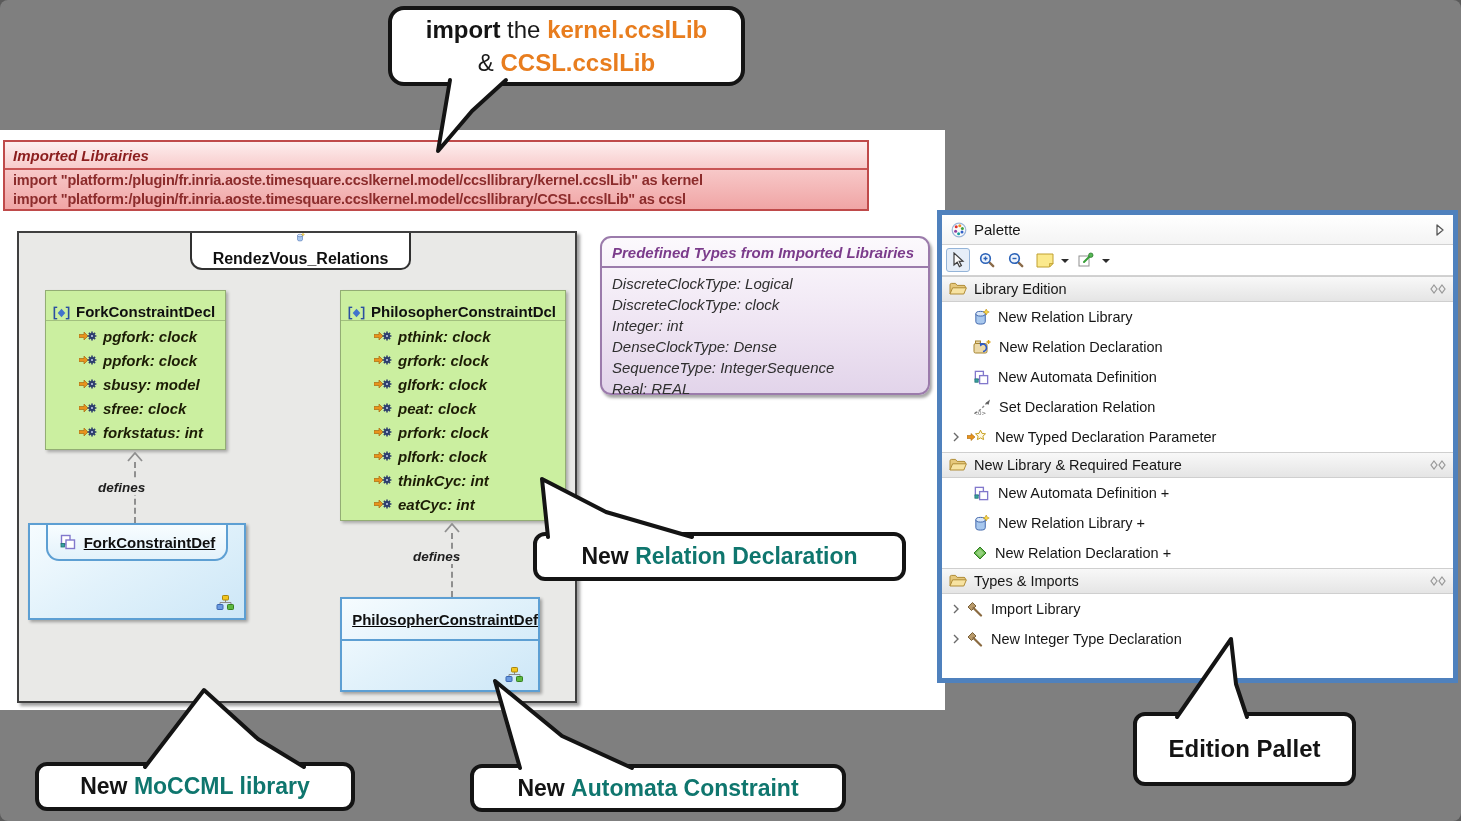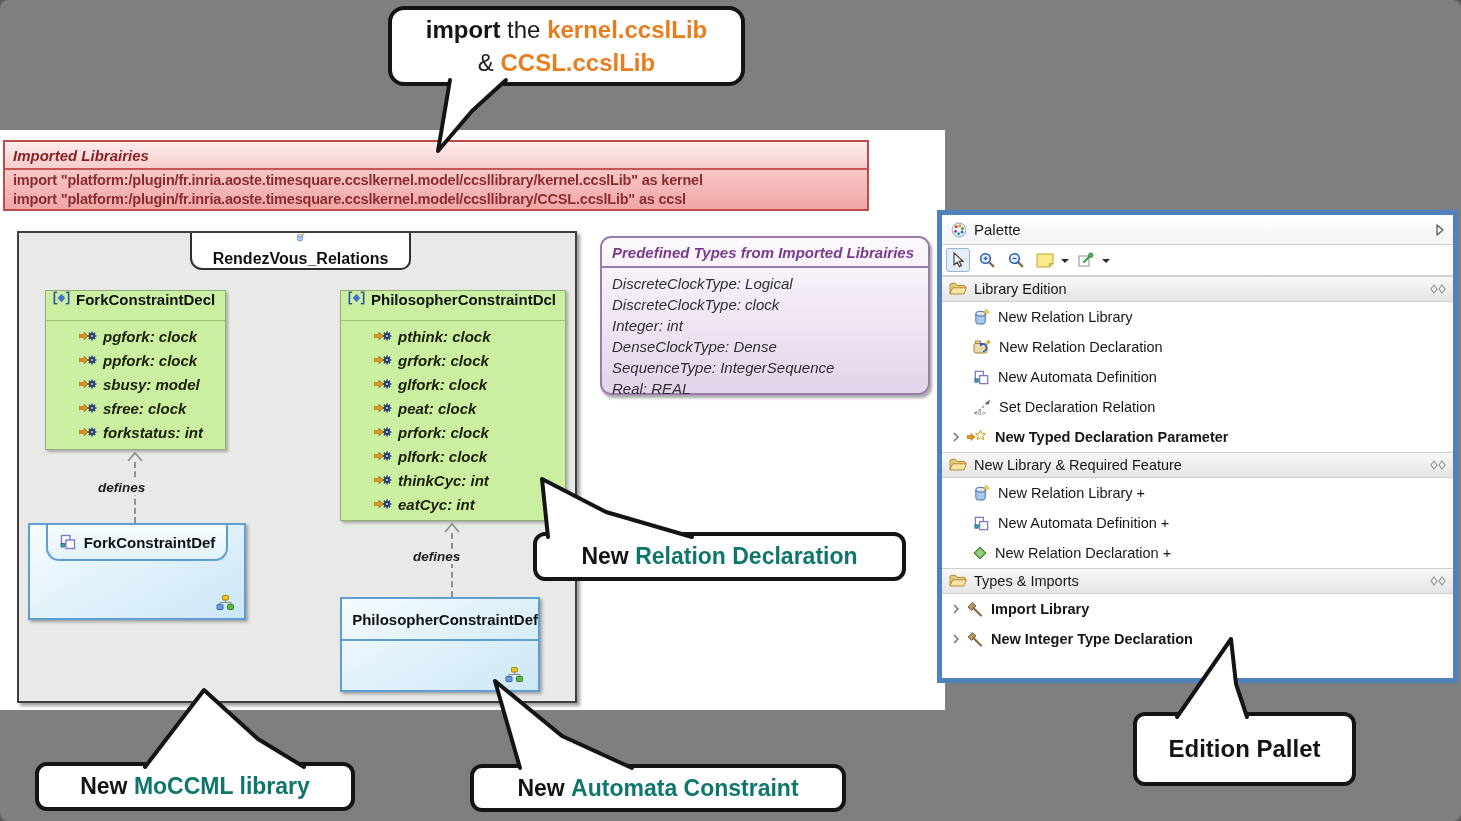--- a/index.html
+++ b/index.html
@@ -20,28 +20,28 @@
   
   .diagram{position:absolute;left:17px;top:231px;width:560px;height:472px;background:#e9e9e7;
            border:2px solid #3f3f3f;box-shadow:3px 3px 3px rgba(40,40,40,0.45);}
   .diagram-tab{position:absolute;left:190px;top:233px;width:221px;height:37px;background:#ffffff;
                border:2px solid #303030;border-top:none;border-radius:0 0 10px 12px;
                display:flex;align-items:center;gap:8px;
                font-weight:bold;font-size:16px;color:#101010;z-index:4;flex-direction:column;}
 
   
   .decl-box{position:absolute;background:#cbefa0;border:1px solid #93ad74;box-shadow:2px 2px 3px rgba(0,0,0,0.28);z-index:3;}
-  .decl-head{height:30px;display:flex;align-items:flex-start;gap:5px;padding-left:6px;border-bottom:1px solid #a2c07e;
+  .decl-head{height:30px;display:flex;align-items:flex-end;gap:5px;padding-left:6px;border-bottom:1px solid #a2c07e;
              font-weight:bold;font-size:15px;color:#101010;}
   .decl-rows{padding:3px 4px 0 6px;margin-left:27px;}
   .drow{height:24px;display:flex;align-items:center;gap:6px;font-style:italic;font-weight:bold;font-size:15px;color:#1c1c05;}
 
   
   .def-box{position:absolute;background:linear-gradient(150deg,#f6fcff 0%,#e2f2fb 45%,#cde7f7 100%);
-           border:2px solid #5d9fd3;box-shadow:2px 2px 3px rgba(0,0,0,0.32);z-index:3;}
+           border:2px solid #5d9fd3;box-shadow:2px 2px 3px rgba(0,0,0,0.32);z-index:3;text-decoration:underline;}
   .def-tab{margin:0 16px;height:36px;border:2px solid #5d9fd3;border-top:none;border-radius:0 0 13px 13px;
            background:linear-gradient(#f8fdff,#e3f2fb);display:flex;align-items:center;justify-content:center;gap:7px;
            font-weight:bold;font-size:15px;color:#101010;}
   .def-head-row{height:42px;border-bottom:2px solid #5d9fd3;display:flex;align-items:center;gap:6px;padding-left:4px;
                 font-weight:bold;font-size:15px;color:#101010;}
   .org-ic{position:absolute;right:9px;bottom:7px;}
 
   
   .connector{position:absolute;width:0;border-left:2px dashed #8f8f8f;z-index:3;}
   .openarrow{position:absolute;z-index:3;}
@@ -63,21 +63,21 @@
   .pal-header .sp{margin-left:auto;display:flex;align-items:center;}
   .pal-toolbar{height:31px;display:flex;align-items:center;gap:5px;padding:0 4px;border-bottom:1px solid #d2d2d2;}
   .tool-btn{display:flex;align-items:center;justify-content:center;width:24px;height:24px;border-radius:3px;}
   .tool-btn.sel{border:1px solid #94b4d8;background:#e6eef8;}
   .caret{width:0;height:0;border:4px solid transparent;border-top-color:#2c2c2c;margin-top:5px;margin-left:-1px;}
   .pal-sec{height:26px;display:flex;align-items:center;gap:7px;padding:0 7px;
            background:linear-gradient(#f8f8f8,#e5e5e5);border-top:1px solid #cfcfcf;border-bottom:1px solid #cfcfcf;
            font-size:14.5px;color:#161616;}
   .pal-sec .sp{margin-left:auto;display:flex;align-items:center;}
   .pal-item{height:30px;display:flex;align-items:center;gap:8px;padding-left:31px;font-size:14.5px;color:#161616;}
-  .pal-item.exp{padding-left:11px;font-weight:bold;}
+  .pal-item.exp{padding-left:11px;}
   .pal-item .exp-ic{margin-right:0px;}
 
   
   .callout{position:absolute;background:#ffffff;border:4px solid #141414;border-radius:12px;
            display:flex;align-items:center;justify-content:center;z-index:20;
            font-weight:bold;color:#141414;}
   .callout .hl{color:#0f766e;white-space:pre;}
   .callout .pre{white-space:pre;}
   #co-import{left:388px;top:6px;width:357px;height:80px;border-radius:16px;flex-direction:column;line-height:33px;font-size:24px;}
   #co-import .orange{color:#e87d1e;font-weight:bold;}
@@ -465,29 +465,29 @@
         </svg>
       <span>New Library &amp; Required Feature</span>
       <span class="sp">
           <svg width="16" height="10" viewBox="0 0 16 10">
             <use href="#i-pintoggle"></use>
           </svg>
         </span>
     </div>
     <div class="pal-item">
       <svg width="17" height="17" viewBox="0 0 18 18">
+          <use href="#i-automata"></use>
+        </svg>
+      <span>New Automata Definition +</span>
+    </div>
+    <div class="pal-item">
+      <svg width="17" height="17" viewBox="0 0 18 18">
           <use href="#i-lib"></use>
         </svg>
       <span>New Relation Library +</span>
-    </div>
-    <div class="pal-item">
-      <svg width="17" height="17" viewBox="0 0 18 18">
-          <use href="#i-automata"></use>
-        </svg>
-      <span>New Automata Definition +</span>
     </div>
     <div class="pal-item">
       <svg width="14" height="14" viewBox="0 0 14 14">
           <use href="#i-gdiamond"></use>
         </svg>
       <span>New Relation Declaration +</span>
     </div>
 
     <div class="pal-sec">
       <svg width="18" height="14" viewBox="0 0 18 14">

